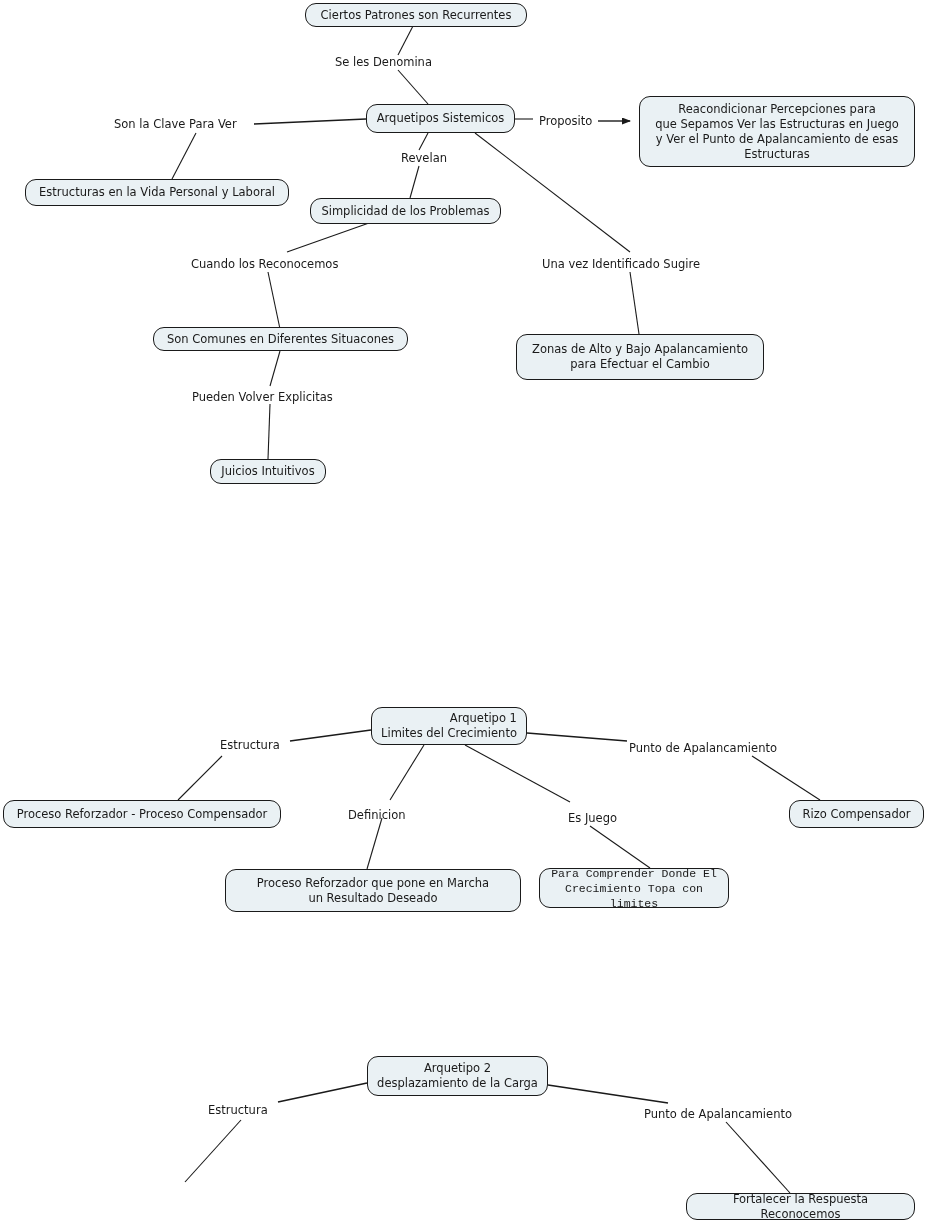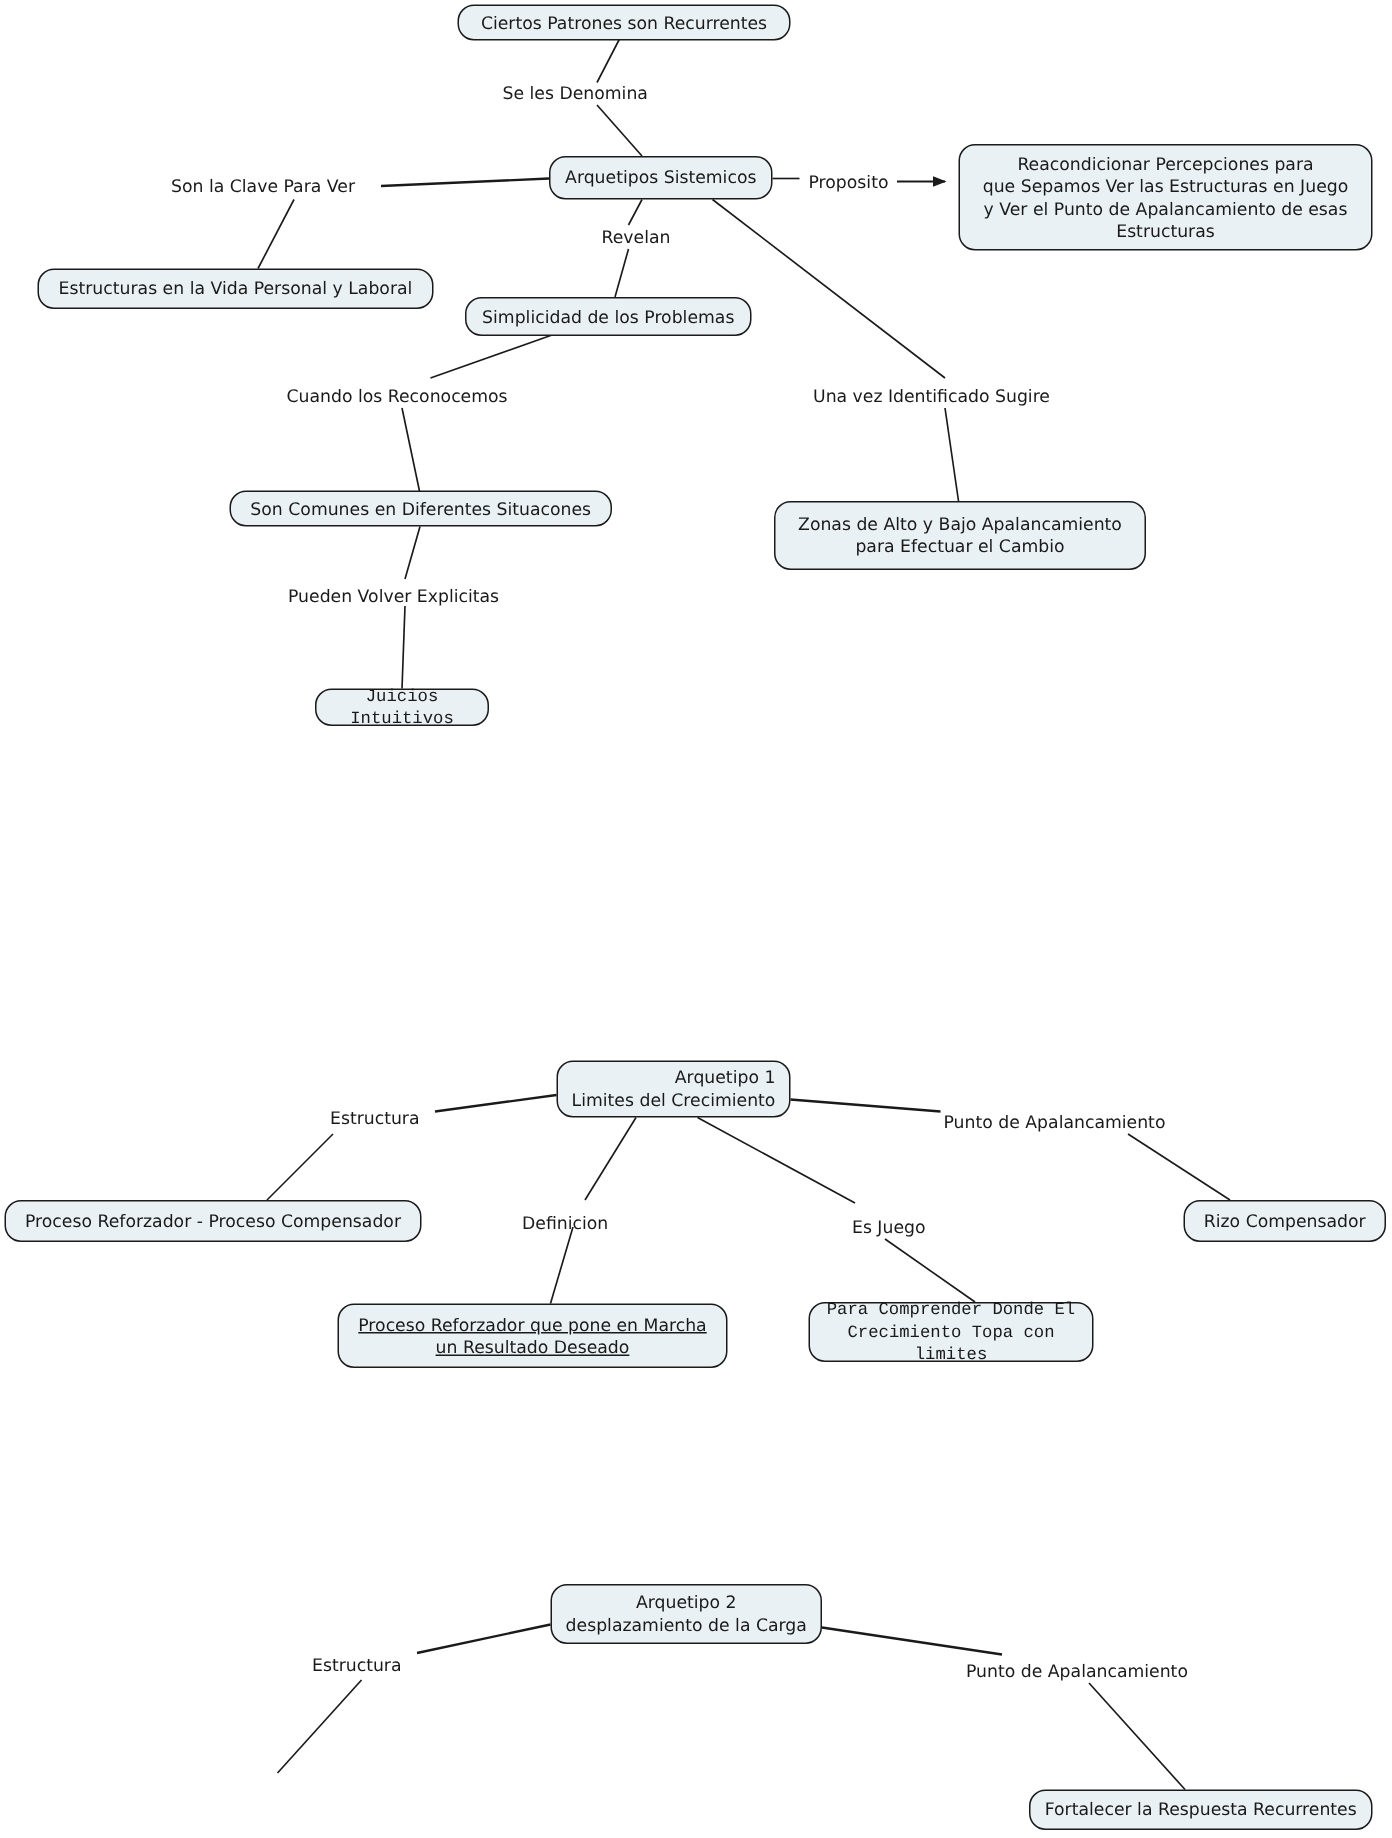--- a/index.html
+++ b/index.html
@@ -113,43 +113,43 @@
 que Sepamos Ver las Estructuras en Juego
 y Ver el Punto de Apalancamiento de esas
 Estructuras</div>
 
   <div class="node" style="left:25px; top:179px; width:264px; height:27px;">Estructuras en la Vida Personal y Laboral</div>
 
   <div class="node" style="left:310px; top:198px; width:191px; height:26px;">Simplicidad de los Problemas</div>
 
   <div class="node" style="left:153px; top:327px; width:255px; height:24px;">Son Comunes en Diferentes Situacones</div>
 
-  <div class="node" style="left:210px; top:459px; width:116px; height:25px;font-family:Liberation Mono, monospace;">Juicios Intuitivos</div>
+  <div class="node" style="left:210px; top:459px; width:116px; height:25px;">Juicios Intuitivos</div>
 
   <div class="node" style="left:516px; top:334px; width:248px; height:46px;">Zonas de Alto y Bajo Apalancamiento
 para Efectuar el Cambio</div>
 
   <div class="node" style="left:371px; top:707px; width:156px; height:38px;text-align:right;">Arquetipo 1
 Limites del Crecimiento</div>
 
   <div class="node" style="left:3px; top:800px; width:278px; height:28px;">Proceso Reforzador - Proceso Compensador</div>
 
-  <div class="node" style="left:225px; top:869px; width:260px; height:43px;text-decoration:underline;">Proceso Reforzador que pone en Marcha
+  <div class="node" style="left:225px; top:869px; width:296px; height:43px;">Proceso Reforzador que pone en Marcha
 un Resultado Deseado</div>
 
   <div class="node" style="left:539px; top:868px; width:190px; height:40px;font-family:Liberation Mono, monospace;">Para Comprender Donde El
 Crecimiento Topa con limites</div>
 
   <div class="node" style="left:789px; top:800px; width:135px; height:28px;">Rizo Compensador</div>
 
   <div class="node" style="left:367px; top:1056px; width:181px; height:40px;text-align:center;">Arquetipo 2
 desplazamiento de la Carga</div>
 
 
-  <div class="node" style="left:686px; top:1193px; width:229px; height:27px;">Fortalecer la Respuesta Recurrentes</div>
+  <div class="node" style="left:686px; top:1193px; width:229px; height:27px;">Fortalecer la Respuesta Reconocemos</div>
 
   <div class="edge-label" style="left:335px; top:55px;">Se les Denomina</div>
 
   <div class="edge-label" style="left:114px; top:117px;">Son la Clave Para Ver</div>
 
   <div class="edge-label" style="left:539px; top:114px;">Proposito</div>
 
   <div class="edge-label" style="left:401px; top:151px;">Revelan</div>
 
   <div class="edge-label" style="left:191px; top:257px;">Cuando los Reconocemos</div>

